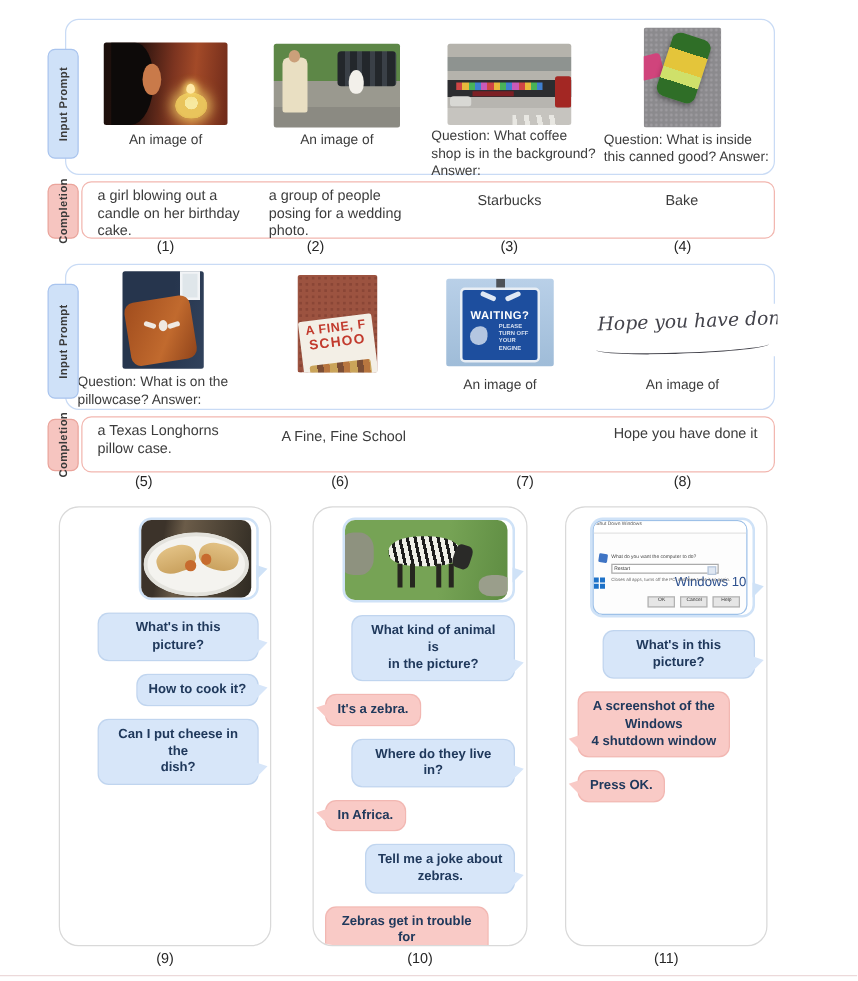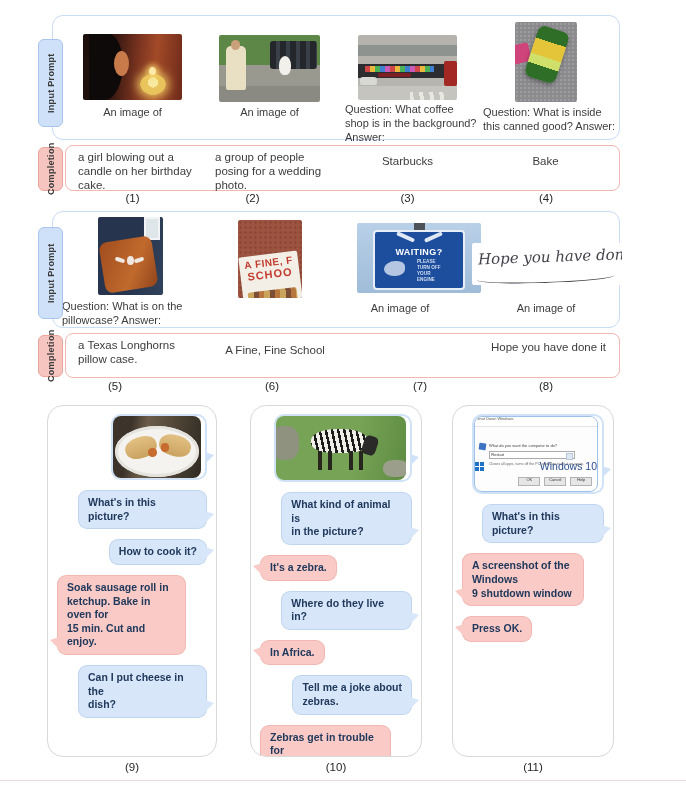--- a/index.html
+++ b/index.html
@@ -55,21 +55,21 @@
   .ph-pillow .horn-r{left:56%;top:52%;width:16%;height:5%;background:#efe9e2;transform:rotate(-18deg);border-radius:3px;}
   .ph-pillow .horn-head{left:44%;top:50%;width:11%;height:12%;background:#efe9e2;border-radius:50%;}
 
   .ph-book{background-color:#9c5340;background-image:radial-gradient(#8a4636 1px,transparent 1.2px);background-size:5px 5px;}
   .ph-book .card{left:4%;bottom:-6%;width:92%;height:62%;background:#f3efe6;transform:rotate(-7deg);border-radius:2px;padding-top:4px;box-sizing:border-box;}
   .ph-book .bt{position:relative;display:block;color:#c23b2e;font-weight:bold;text-align:center;line-height:1.05;}
   .ph-book .bt1{font-size:10px;letter-spacing:.5px;}
   .ph-book .bt2{font-size:11px;letter-spacing:1px;}
   .ph-book .illus{position:absolute;left:8%;bottom:0;width:84%;height:26%;background:repeating-linear-gradient(90deg,#caa45a 0 6px,#7c4e35 6px 11px,#b8763f 11px 16px);border-radius:2px 2px 0 0;}
 
-  .ph-sign{background:linear-gradient(#b9d0e8,#9fbcd8);padding-left:38px;}
+  .ph-sign{background:linear-gradient(#b9d0e8,#9fbcd8);}
   .ph-sign .post{left:46%;top:0;width:9%;height:12%;background:#4d5258;}
   .ph-sign .panel{left:13%;top:10%;width:74%;height:86%;background:#1d4e9e;border:2px solid #e8eef5;border-radius:4px;box-sizing:border-box;overflow:hidden;}
   .ph-sign .glyph1{left:24%;top:6%;width:22%;height:8%;background:#dfe8f4;transform:rotate(24deg);border-radius:2px;}
   .ph-sign .glyph2{left:56%;top:6%;width:22%;height:8%;background:#dfe8f4;transform:rotate(-24deg);border-radius:2px;}
   .ph-sign .w-title{position:absolute;left:0;top:26%;width:100%;text-align:center;color:#fff;font-weight:bold;font-size:9px;letter-spacing:.4px;}
   .ph-sign .w-sub{position:absolute;left:48%;top:48%;color:#d4dff0;font-weight:bold;font-size:6px;line-height:1.25;transform:scale(.78);transform-origin:left top;white-space:pre-line;}
   .ph-sign .bird{left:10%;top:52%;width:24%;height:26%;background:#cfdcec;border-radius:60% 40% 50% 50%;opacity:.85;}
 
   .ph-hand{background:#fff;}
   .ph-hand .script{position:absolute;left:4%;top:12%;width:92%;font-family:"DejaVu Serif",serif;font-style:italic;font-size:15px;color:#43434b;transform:rotate(-2deg);white-space:nowrap;}
@@ -86,21 +86,21 @@
   .ph-zebra .rock1{left:-4%;top:16%;width:22%;height:52%;background:#8e927f;border-radius:40%;}
   .ph-zebra .rock2{right:-2%;bottom:4%;width:20%;height:28%;background:#9a9e8b;border-radius:40%;}
   .ph-zebra .zbody{left:27%;top:20%;width:44%;height:38%;background:repeating-linear-gradient(78deg,#1c1c1c 0 2.5px,#efefe8 2.5px 6px);border-radius:46% 46% 40% 40%;}
   .ph-zebra .zhead{left:67%;top:32%;width:11%;height:30%;background:#2a2a28;transform:rotate(18deg);border-radius:30%;}
   .ph-zebra .leg{top:54%;width:3.2%;height:30%;background:#26261f;}
 
   
   .chat{position:absolute;border:1.6px solid #d9d9d9;border-radius:16px;background:#fff;
         padding:8px 9px;display:flex;flex-direction:column;gap:10px;box-sizing:border-box;overflow:hidden;}
   .bub{position:relative;max-width:86%;padding:5px 9px;border-radius:9px;
-       font-size:10.5px;font-weight:600;color:#20395c;line-height:1.3;white-space:pre-line;box-sizing:border-box;}
+       font-size:10.5px;font-weight:600;color:#20395c;line-height:1.3;white-space:pre-line;box-sizing:border-box;text-align:center;}
   .bub.r{align-self:flex-end;background:#d7e6f9;border:1px solid rgba(150,180,220,.35);}
   .bub.l{align-self:flex-start;background:#f9cac6;border:1px solid rgba(230,150,140,.35);}
   .bub.r::after{content:"";position:absolute;right:-8px;bottom:5px;width:0;height:0;
        border-left:9px solid #d7e6f9;border-top:3px solid transparent;border-bottom:9px solid transparent;}
   .bub.l::after{content:"";position:absolute;left:-8px;bottom:5px;width:0;height:0;
        border-right:9px solid #f9cac6;border-top:3px solid transparent;border-bottom:9px solid transparent;}
   .imgbub{position:relative;align-self:flex-end;border:2px solid #cfe2f7;border-radius:10px;background:#fff;flex:0 0 auto;}
   .imgbub::after{content:"";position:absolute;right:-9px;bottom:14px;width:0;height:0;
        border-left:9px solid #cfe2f7;border-top:3px solid transparent;border-bottom:9px solid transparent;}
   .imgbub .iphoto{position:relative;border-radius:8px;overflow:hidden;}
@@ -241,23 +241,20 @@
       <div class="iphoto photo ph-sausage" style="position:relative;width:88px;height:62px;">
         <div class="part plate"></div>
         <div class="part roll1"></div>
         <div class="part roll2"></div>
         <div class="part fill1"></div>
         <div class="part fill2"></div>
       </div>
     </div>
     <div class="bub r">What's in this picture?</div>
     <div class="bub r">How to cook it?</div>
-    <div class="bub l">Soak sausage roll in
-ketchup. Bake in oven for
-15 min. Cut and enjoy.</div>
     <div class="bub r">Can I put cheese in the
 dish?</div>
 
   </div>
 
   <div class="chat" style="left:250px;top:405px;width:172px;height:352px;border-radius:16px;">
     <div class="imgbub" style="width:134px;">
       <div class="iphoto photo ph-zebra" style="position:relative;width:130px;height:64px;">
         <div class="part rock1"></div>
         <div class="part rock2"></div>
@@ -299,21 +296,21 @@
         <div class="win-desc">Closes all apps, turns off the PC, and then turns it on again.</div>
         <div class="win-btns">
           <span class="win-btn"><span>OK</span></span>
           <span class="win-btn"><span>Cancel</span></span>
           <span class="win-btn"><span>Help</span></span>
         </div>
       </div>
     </div>
     <div class="bub r">What's in this picture?</div>
     <div class="bub l">A screenshot of the Windows
-9 shutdown window</div>
+4 shutdown window</div>
     <div class="bub l">Press OK.</div>
 
   </div>
 
   <div class="num" style="left:47px;top:761px;width:170px;">(9)</div>
   <div class="num" style="left:250px;top:761px;width:172px;">(10)</div>
   <div class="num" style="left:452px;top:761px;width:162px;">(11)</div>
 
   <div class="divider"></div>
 </div>

